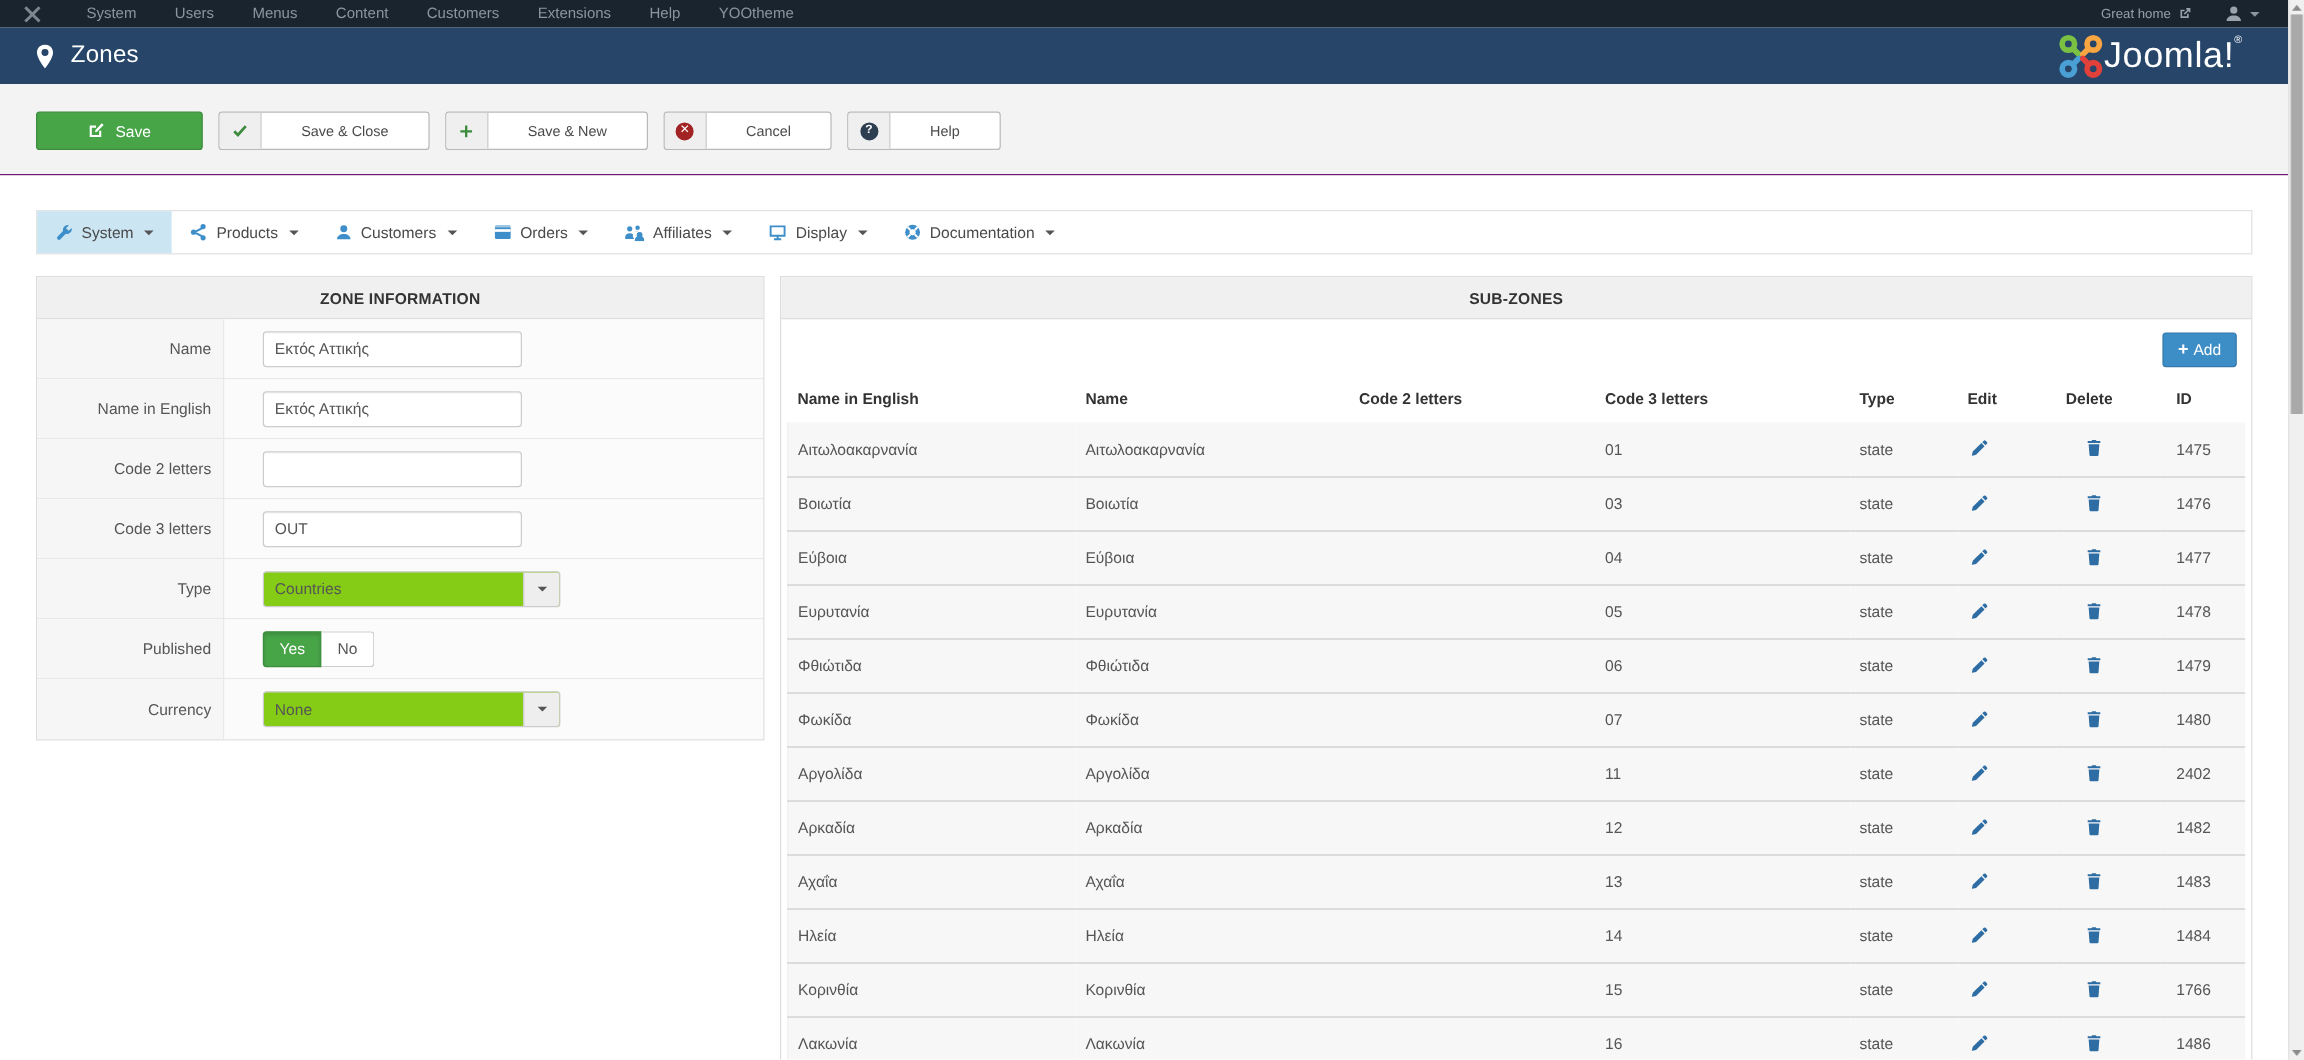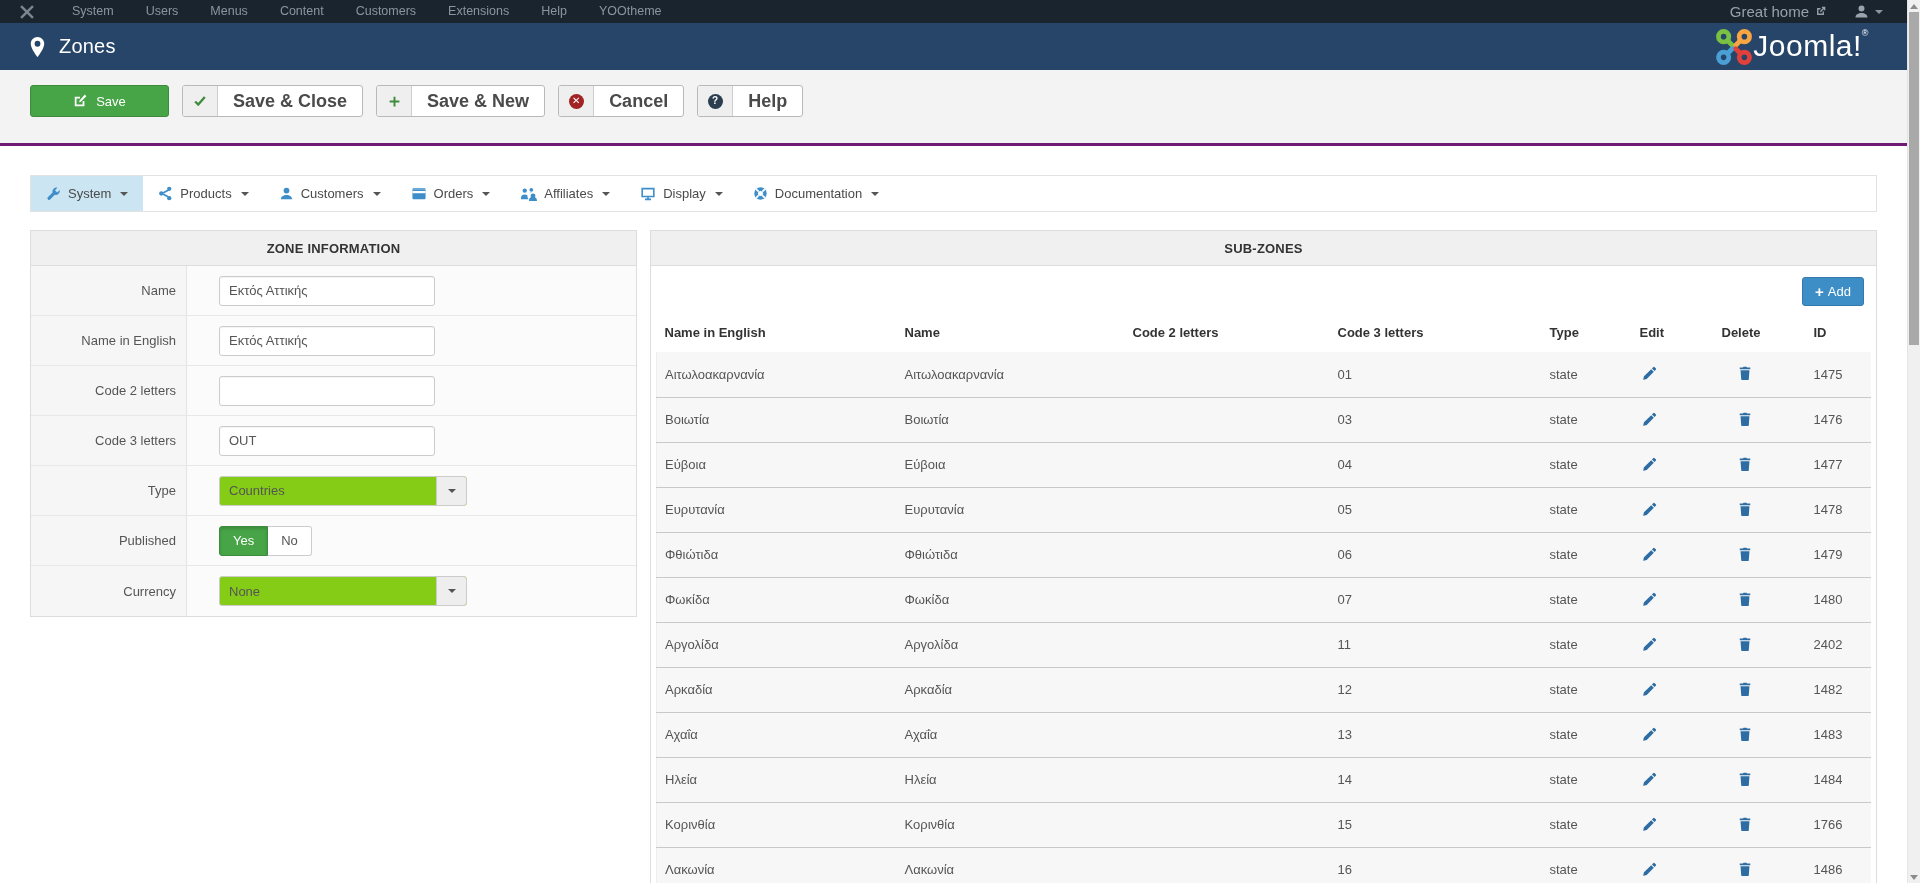--- a/index.html
+++ b/index.html
@@ -13,55 +13,55 @@
   .topbar {
     height:23px; background:#19242f; display:flex; align-items:center;
     padding:0 14px 0 20px; width:1907px;
   }
   .topbar .jmark { margin-right:22px; display:flex; align-items:center; }
   .topbar nav { display:flex; align-items:center; flex:1; }
   .top-menu-item {
     color:#8b959d; font-size:12.5px; padding:0 16px; cursor:pointer; line-height:23px;
   }
   .topbar-right { display:flex; align-items:center; gap:10px; }
-  .site-link { color:#97a1a9; font-size:15px; display:flex; align-items:center; gap:6px; cursor:pointer; }
+  .site-link { color:#97a1a9; font-size:11px; display:flex; align-items:center; gap:6px; cursor:pointer; }
   .user-menu { display:flex; align-items:center; gap:6px; cursor:pointer; margin-left:18px; margin-right:10px; }
   .caret-grey { width:0;height:0;border-left:4px solid transparent;border-right:4px solid transparent;border-top:4px solid #8b959d; }
 
   
   .titlebar {
     height:47px; background:#264569; display:flex; align-items:center;
     padding:0 38px 0 30px; width:1907px;
   }
   .titlebar .pin { margin-right:14px; display:flex; }
   .page-title { color:#fff; font-size:20px; font-weight:400; letter-spacing:.2px; }
   .brand { margin-left:auto; display:flex; }
   .brand-text { color:#fff; font-size:30px; letter-spacing:.5px; }
   .brand-text sup { font-size:9px; vertical-align:20px; }
 
   
   .toolbar {
-    background:#f3f3f3; border-bottom:3px solid #701a75;
-    padding:15px 30px 12px 30px; height:76px; display:flex; align-items:flex-start; width:1907px;
+    background:#f3f3f3; border-bottom:1px solid #701a75;
+    padding:15px 30px 12px 30px; height:76px; display:flex; align-items:center; width:1907px;
   }
   .btn { cursor:pointer; font-family:inherit; }
   .btn-save {
     display:inline-flex; align-items:center; justify-content:center; gap:9px;
     min-width:139px; height:32px; background:#47a447; border:1px solid #3d8b3d;
     border-radius:3px; color:#fff; font-size:13px; margin-right:13px;
   }
   .btn-seg {
     display:inline-flex; align-items:stretch; height:32px; background:#fff;
     border:1px solid #b9b9b9; border-radius:3px; margin-right:13px; padding:0; overflow:hidden;
   }
   .seg-icon {
     width:35px; background:#efefef; border-right:1px solid #cdcdcd;
     display:flex; align-items:center; justify-content:center;
   }
-  .seg-label { padding:0 15px; display:flex; align-items:center; font-size:18px; color:#4a4a4a;font-weight:bold; }
+  .seg-label { padding:0 33px; display:flex; align-items:center; font-size:12px; color:#4a4a4a; }
   .circle-ic { width:15px; height:15px; border-radius:50%; display:flex; align-items:center; justify-content:center;
     color:#fff; font-size:10px; font-weight:bold; line-height:1; }
   .ic-cancel { background:#a12323; }
   .ic-help { background:#2c3e50; }
 
   
   .tabbar-wrap { padding:29px 30px 0 30px; width:1907px; }
   .tabbar {
     border:1px solid #e2e2e2; background:#fff; display:flex; align-items:stretch; height:37px;
   }

